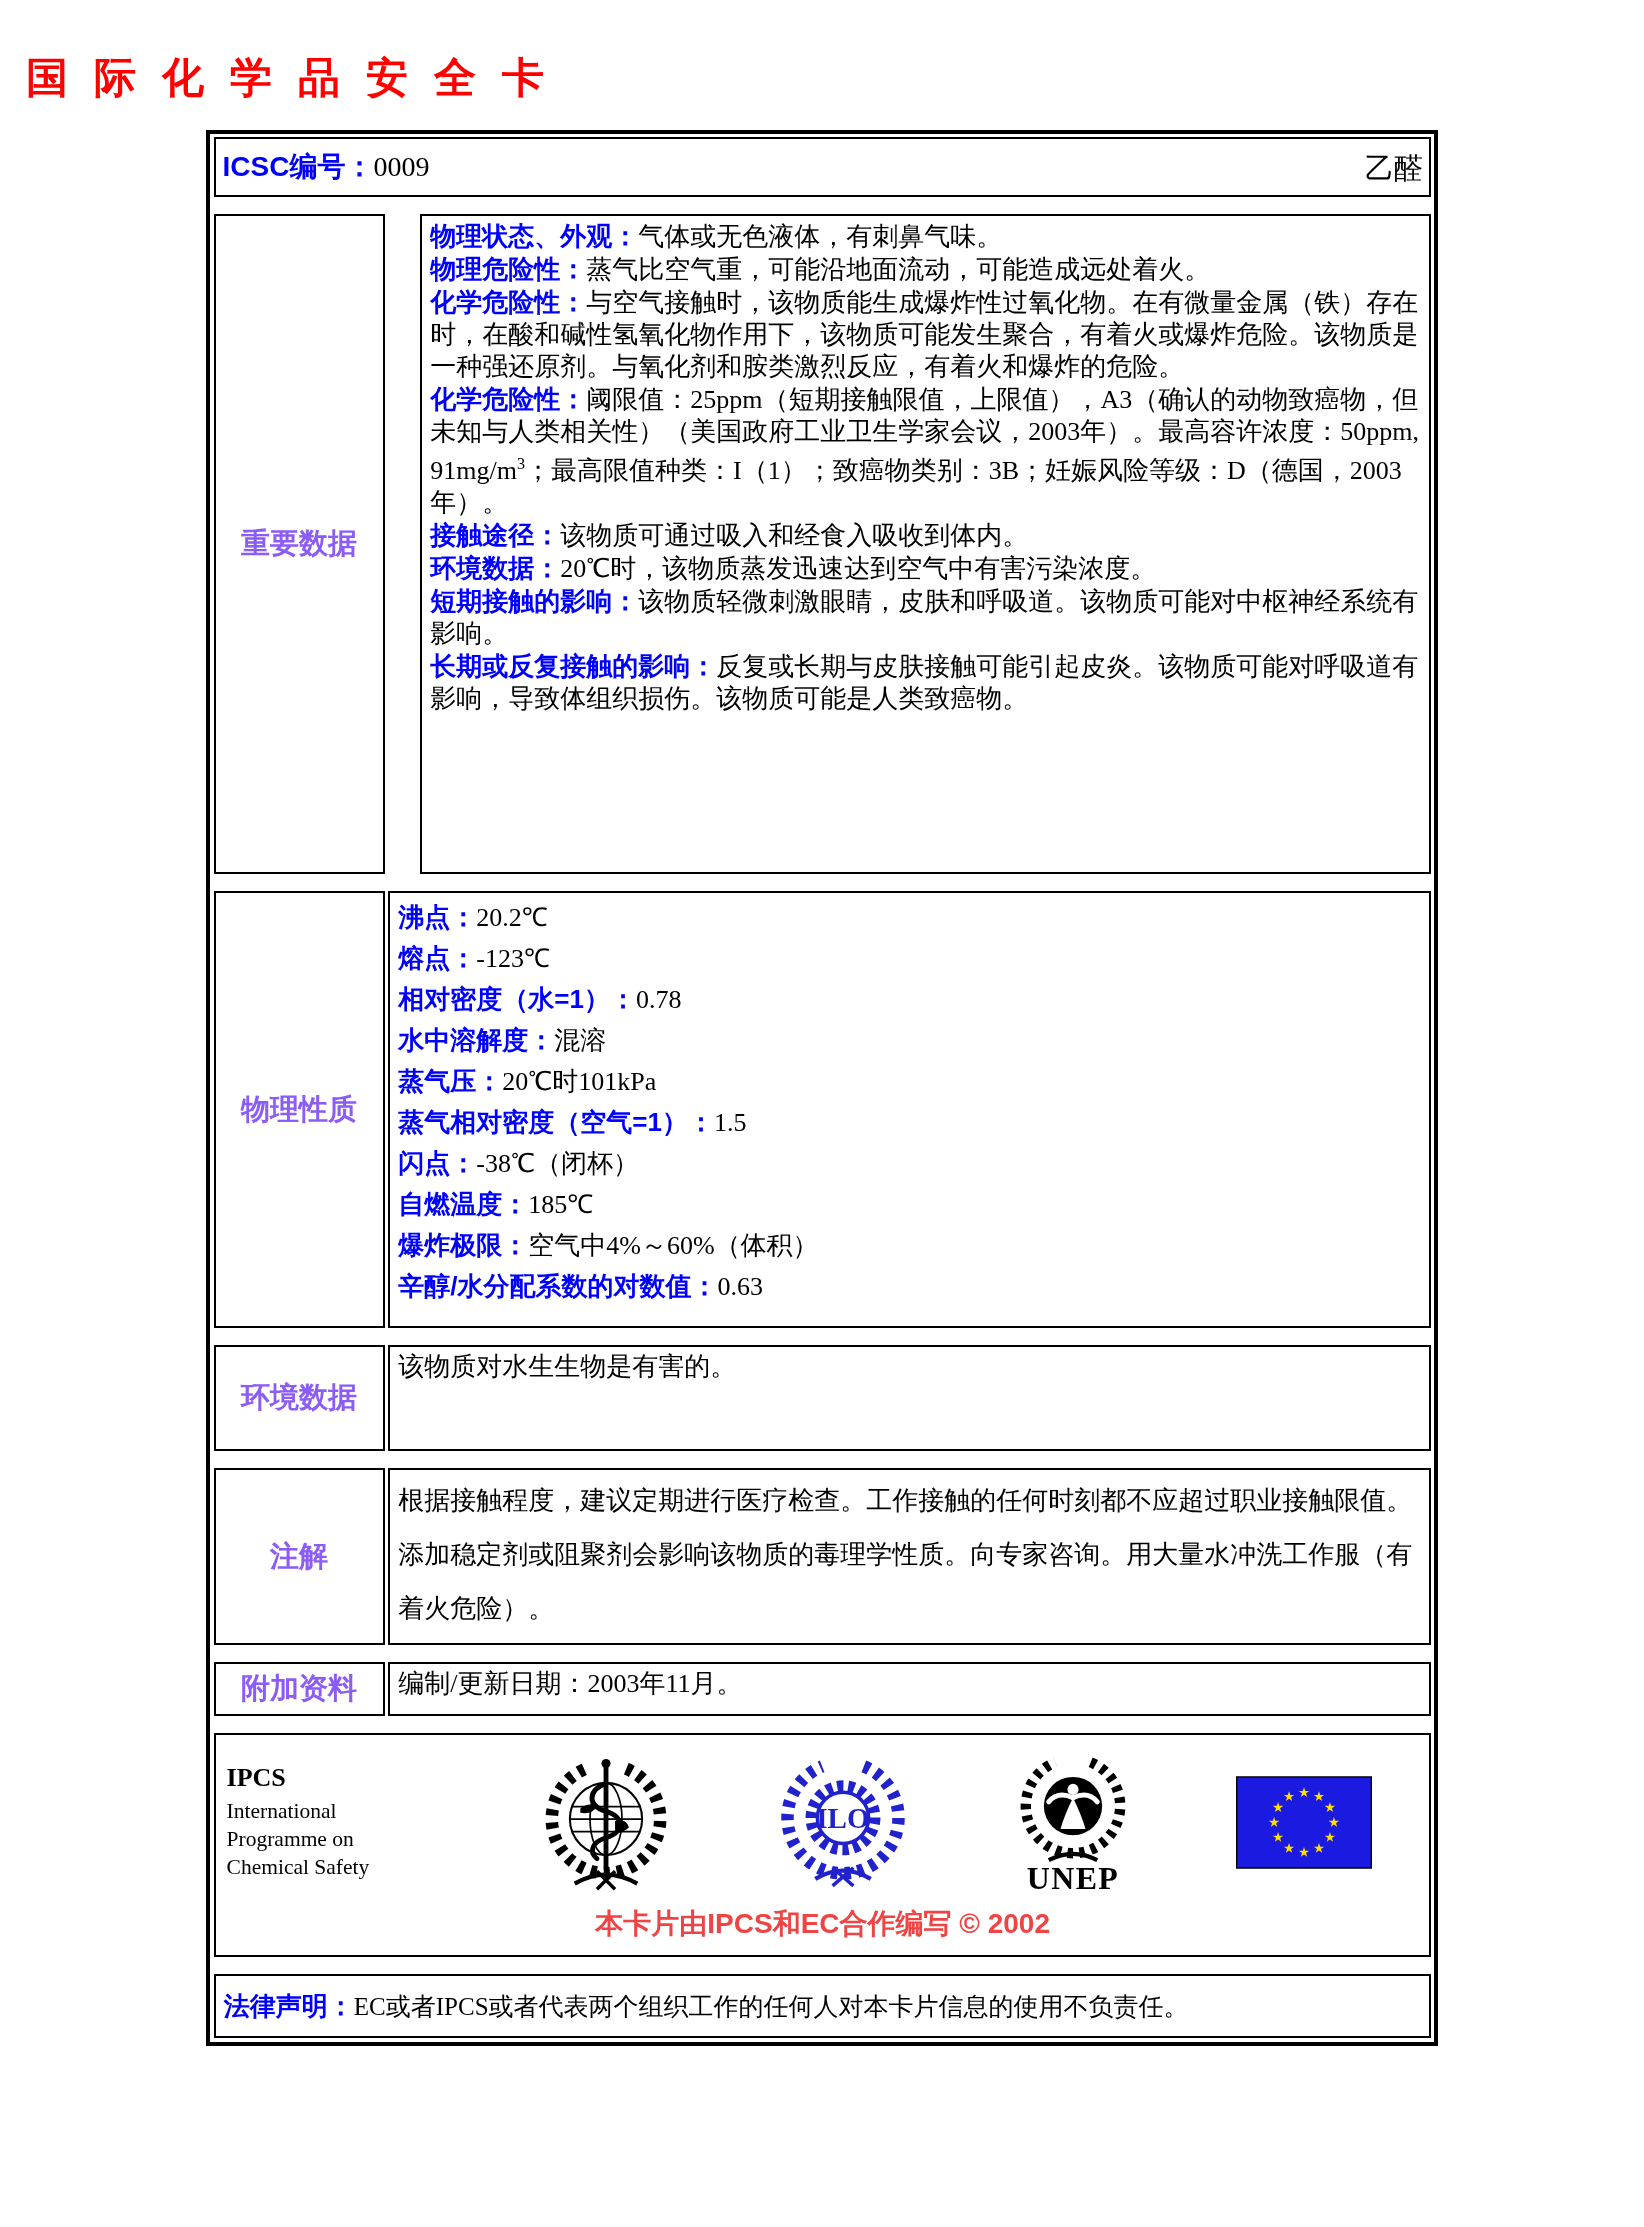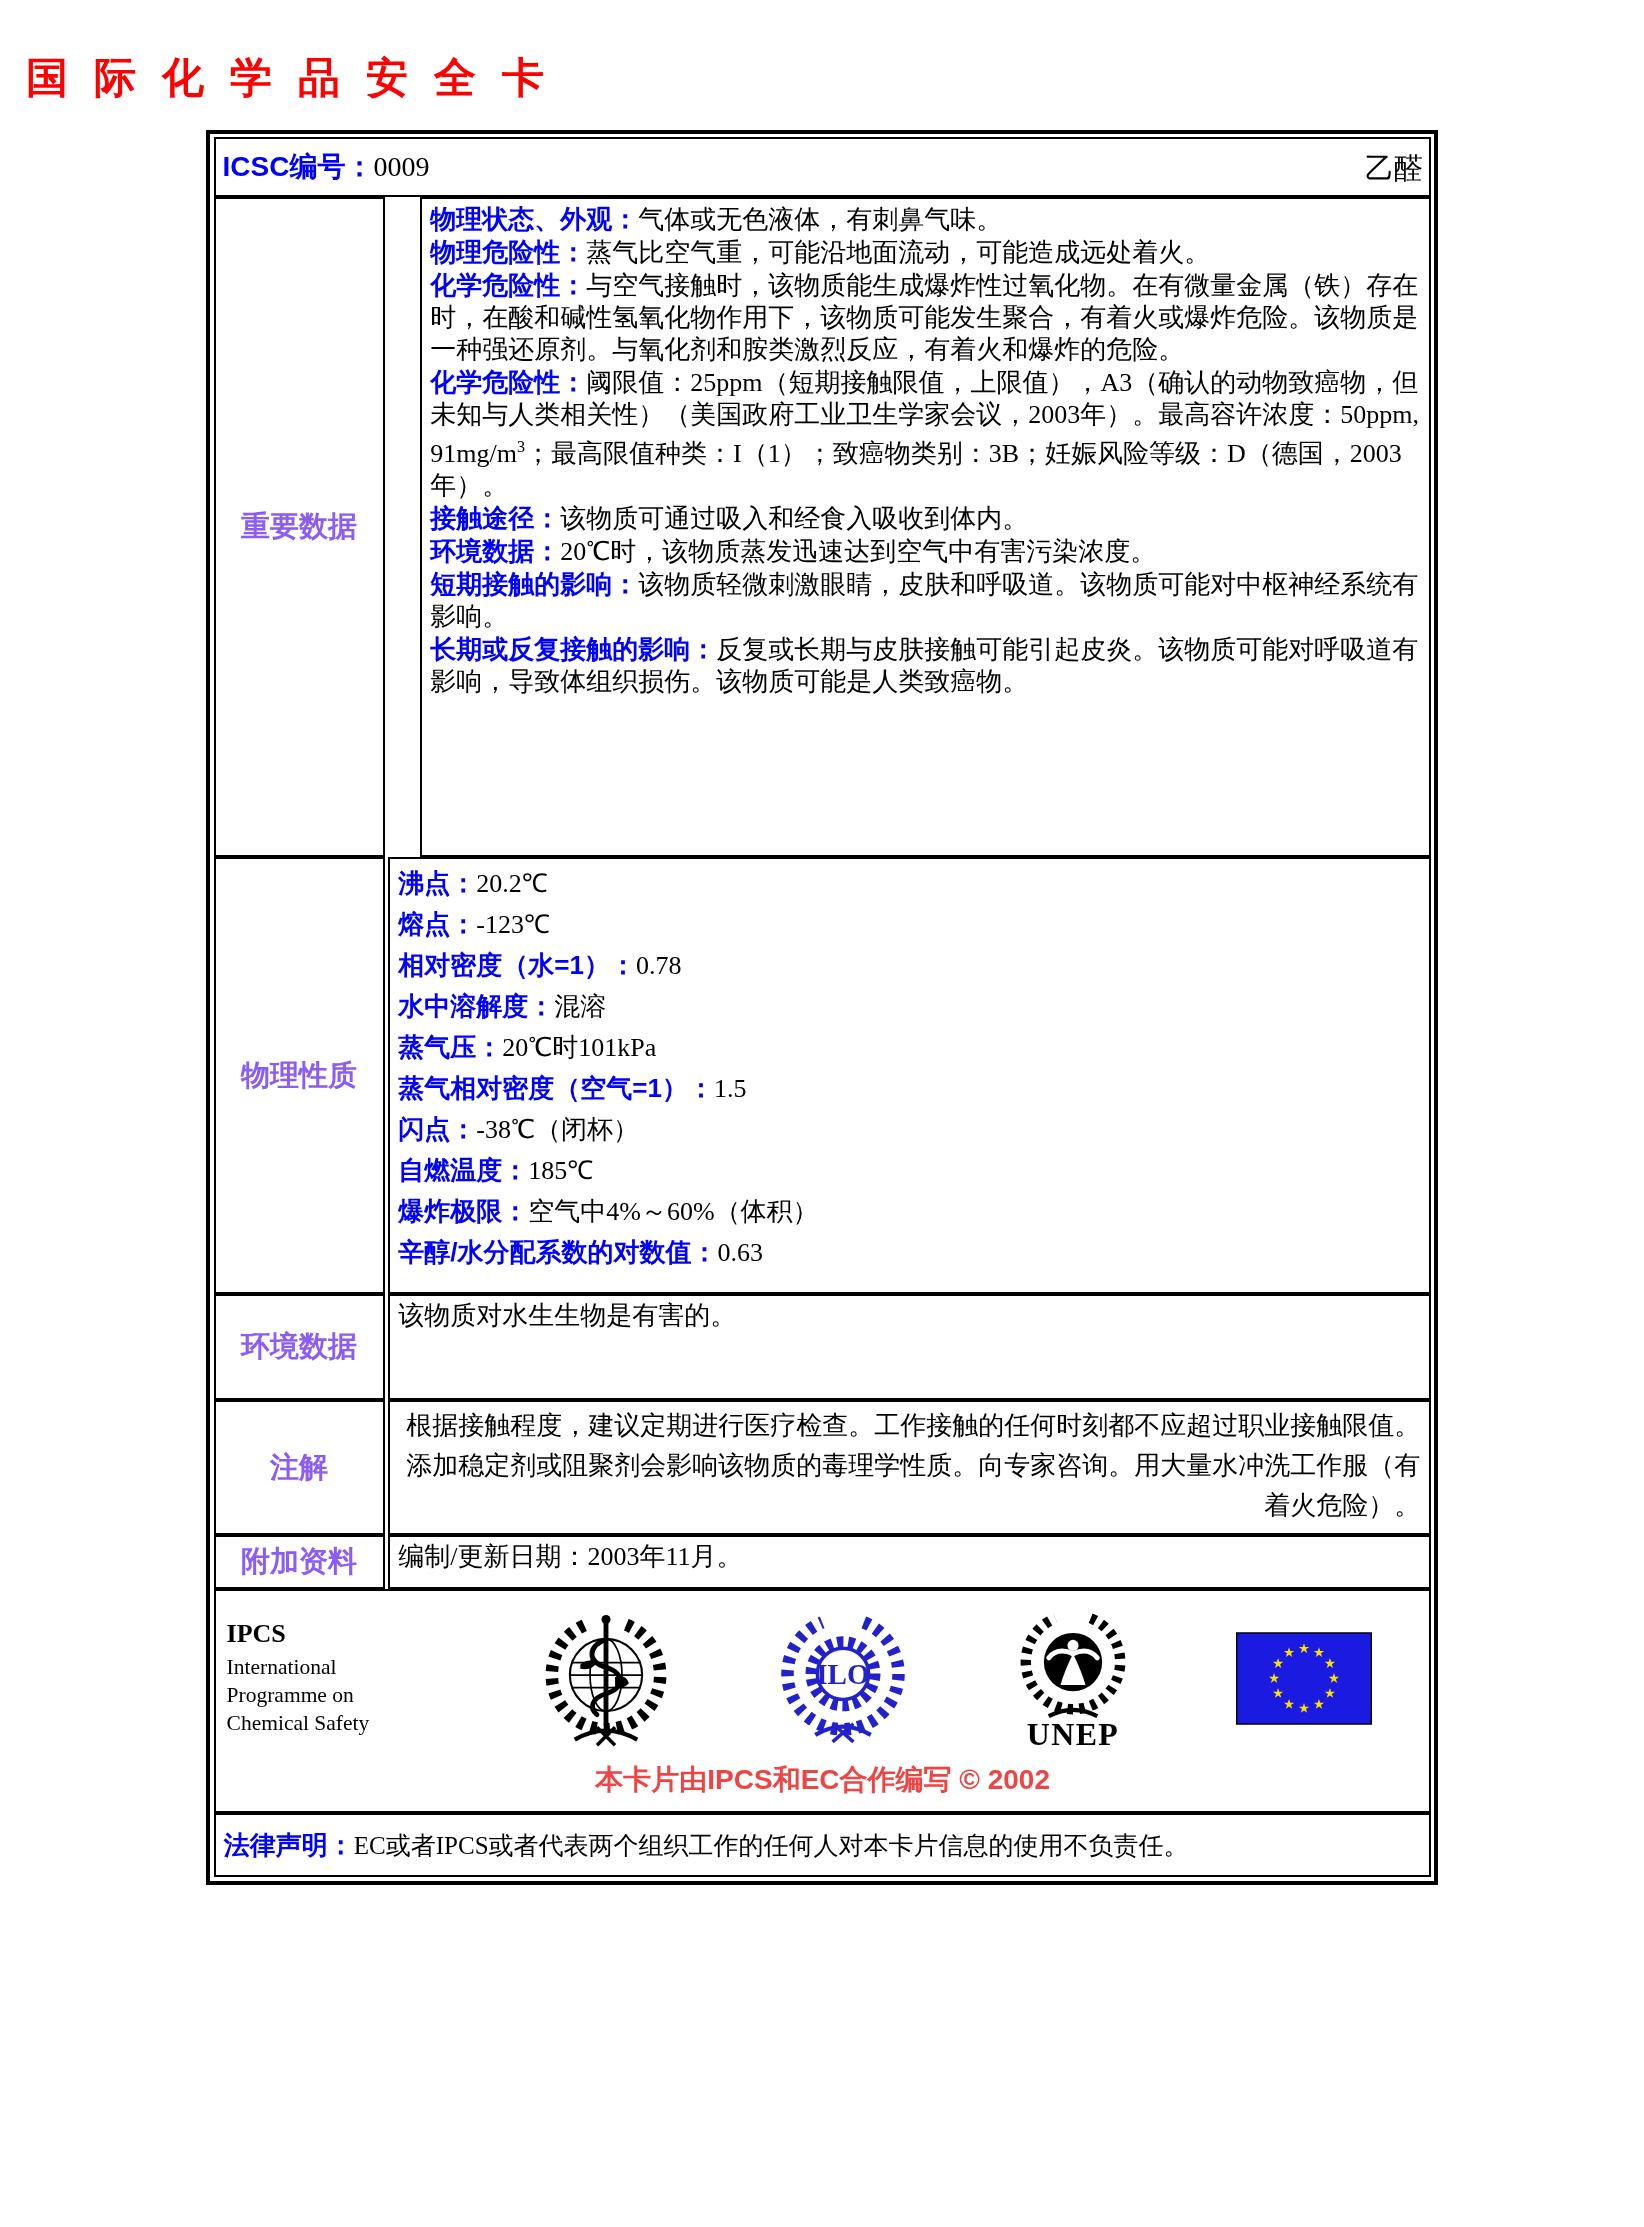--- a/index.html
+++ b/index.html
@@ -8,21 +8,21 @@
     font-family:"Liberation Serif", serif; color:#000;
   }
   .main-title {
     padding-top:50px; text-align:left;
     font-family:"Liberation Sans", sans-serif; font-weight:bold;
     font-size:42px; color:#ff0000; letter-spacing:26px; text-indent:26px;
   }
   .card {
     width:1217px; margin:23.6px auto 0 auto;
     border:4.2px solid #000; padding:3.5px;
-    display:flex; flex-direction:column; gap:0; background:#ffffff;
+    display:flex; flex-direction:column; gap:17px; background:#ffffff;
   }
   .cell { border:2.1px solid #000; background:#fff; box-sizing:border-box; }
   .row-2 { display:grid; grid-template-columns:171px 1fr; gap:3.5px; }
   .label-cell {
     display:flex; align-items:center; justify-content:center; text-align:center;
     font-family:"Liberation Sans", sans-serif; font-weight:bold;
     color:#8b5cf6; font-size:29px; padding:5px;
   }
   .content-cell { padding:4.2px 8.3px 7px 8.3px; font-size:26px; line-height:32px; }
   .header-cell {
@@ -31,21 +31,21 @@
   }
   .inline-label {
     color:#0000ff; font-weight:bold;
     font-family:"Liberation Sans", sans-serif;
   }
   .para { margin:0; }
   .phys .para { line-height:40px; }
   .imp { min-height:660px;margin-left:32px; }
   .phys { min-height:437px; }
   .env { min-height:106px; }
-  .notes { min-height:106px; line-height:40px;text-align:right; }
+  .notes { min-height:106px; line-height:54px; }
   .addl { min-height:31px; }
   sup { font-size:0.62em; }
   .chem-name { font-size:29px; align-self:flex-start; margin-top:9.7px; }
 
   .logos-cell { padding:9.7px 7px 5.6px 8.3px; }
   .logos-strip {
     display:flex; align-items:center; justify-content:space-between;
     padding:4.2px 49px 0 2.8px;
   }
   .ipcs-block { font-family:Liberation Serif, serif; color:#000; width:208px; }

